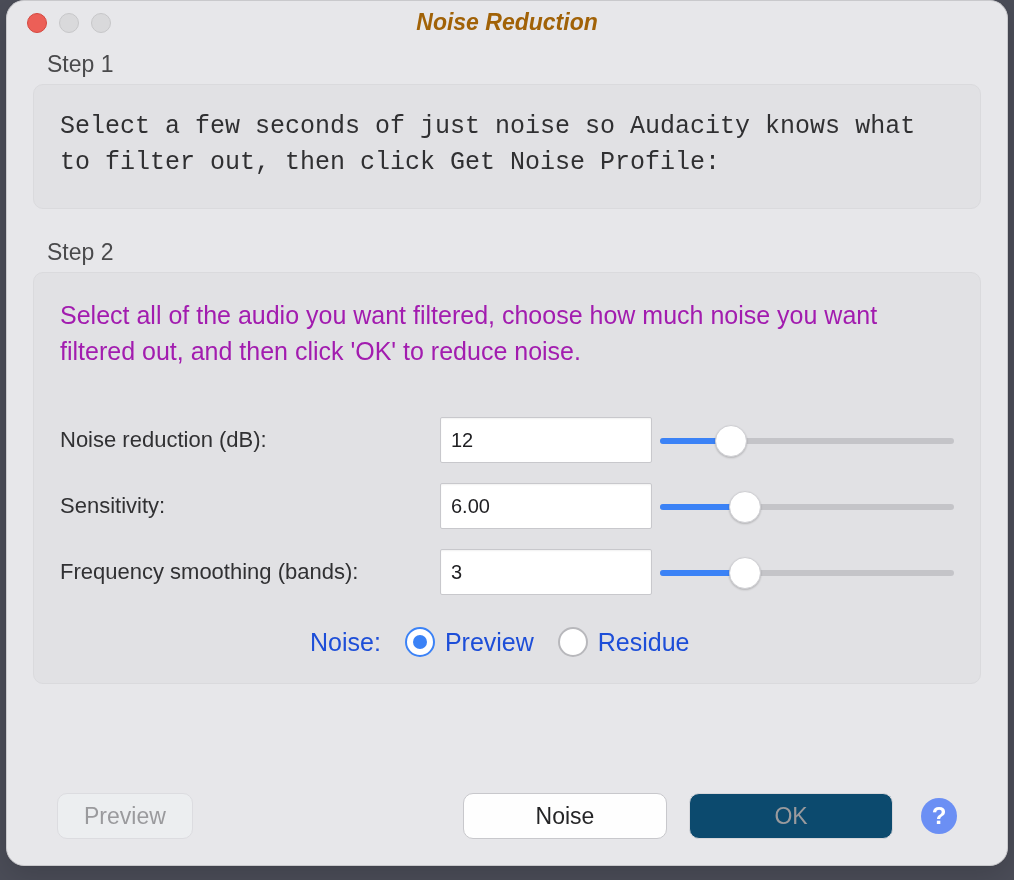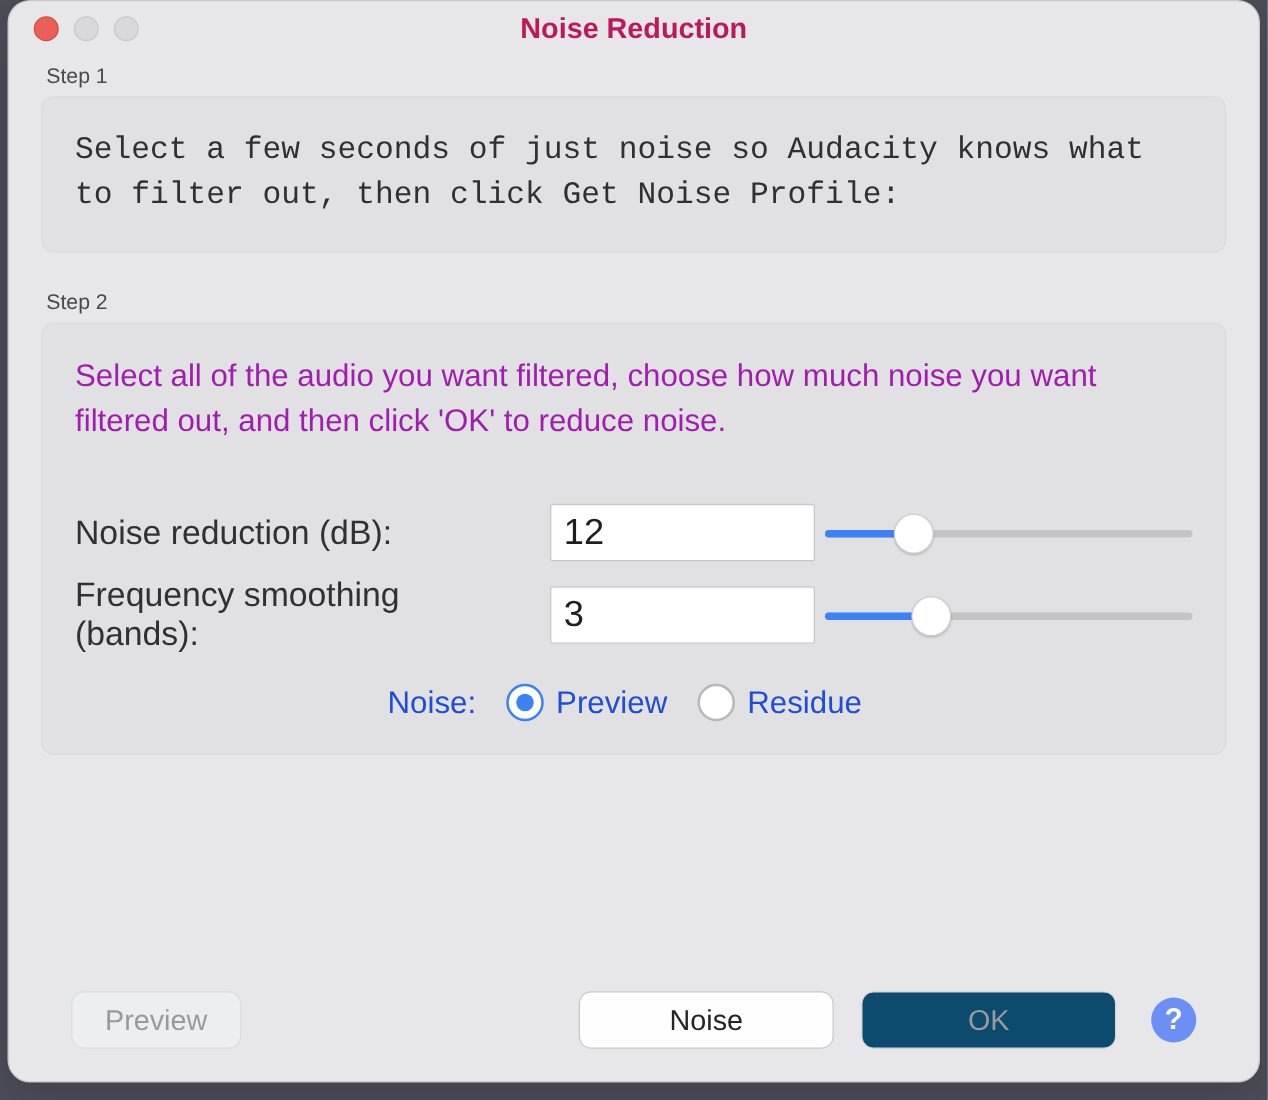--- a/index.html
+++ b/index.html
@@ -39,28 +39,28 @@
   }
   .traffic{
     position:absolute;left:20px;top:12px;display:flex;gap:12px;
   }
   .tl{
     width:18px;height:18px;border-radius:50%;
     background:#d9d9db;border:1px solid #c7c7c9;
   }
   .tl.red{background:#ec5f57;border-color:#d5483f;}
   .title{
-    font-size:23px;font-weight:600;color:#be185d;
+    font-size:23px;font-weight:600;color:#a16207;font-style:italic;
   }
   .content{
     padding:6px 26px 0 26px;
     flex:1;display:flex;flex-direction:column;
   }
   .step-label{
-    font-size:17px;color:#4a4a4c;margin:2px 0 6px 4px;
+    font-size:23px;color:#4a4a4c;margin:2px 0 6px 14px;
   }
   .section{
     background:var(--bg-section);
     border:1px solid #dadadd;
     border-radius:var(--radius-mid);
     padding:24px 26px 26px 26px;
   }
   .s1 .desc{
     font-size:25px;line-height:1.45;color:#303032;font-family:Liberation Mono, monospace;
   }
@@ -80,23 +80,23 @@
     font-size:25px;line-height:1.45;color:#a21caf;
   }
   .controls{margin-top:38px;}
   .row{
     display:grid;
     grid-template-columns:360px 200px 1fr;
     align-items:center;
     column-gap:20px;
     height:66px;
   }
-  .row .lbl{font-size:27px;color:#313133;}
+  .row .lbl{font-size:22px;color:#313133;}
   .row input[type=text]{
-    height:44px;font-size:29px;padding:0 10px;
+    height:44px;font-size:20px;padding:0 10px;
     border:1px solid var(--input-border);
     background:#fff;color:#1f1f22;
     border-radius:2px;
     box-shadow:inset 0 1px 2px rgba(0,0,0,.06);
     width:190px;
   }
   .slider{
     position:relative;height:18px;
   }
   .track{
@@ -176,20 +176,29 @@
         <div class="row">
           <div class="lbl">Noise reduction (dB):</div>
           <input type="text" value="12" style="">
           <div class="slider">
             <div class="track"></div>
             <div class="fill" style="width: 24%;"></div>
             <div class="thumb" style="left: 24%;"></div>
           </div>
         </div>
 
+        <div class="row">
+          <div class="lbl">Sensitivity:</div>
+          <input type="text" value="6.00" style="">
+          <div class="slider">
+            <div class="track"></div>
+            <div class="fill" style="width: 29%;"></div>
+            <div class="thumb" style="left: 29%;"></div>
+          </div>
+        </div>
 
         <div class="row">
           <div class="lbl">Frequency smoothing (bands):</div>
           <input type="text" value="3" style="">
           <div class="slider">
             <div class="track"></div>
             <div class="fill" style="width: 29%;"></div>
             <div class="thumb" style="left: 29%;"></div>
           </div>
         </div>

